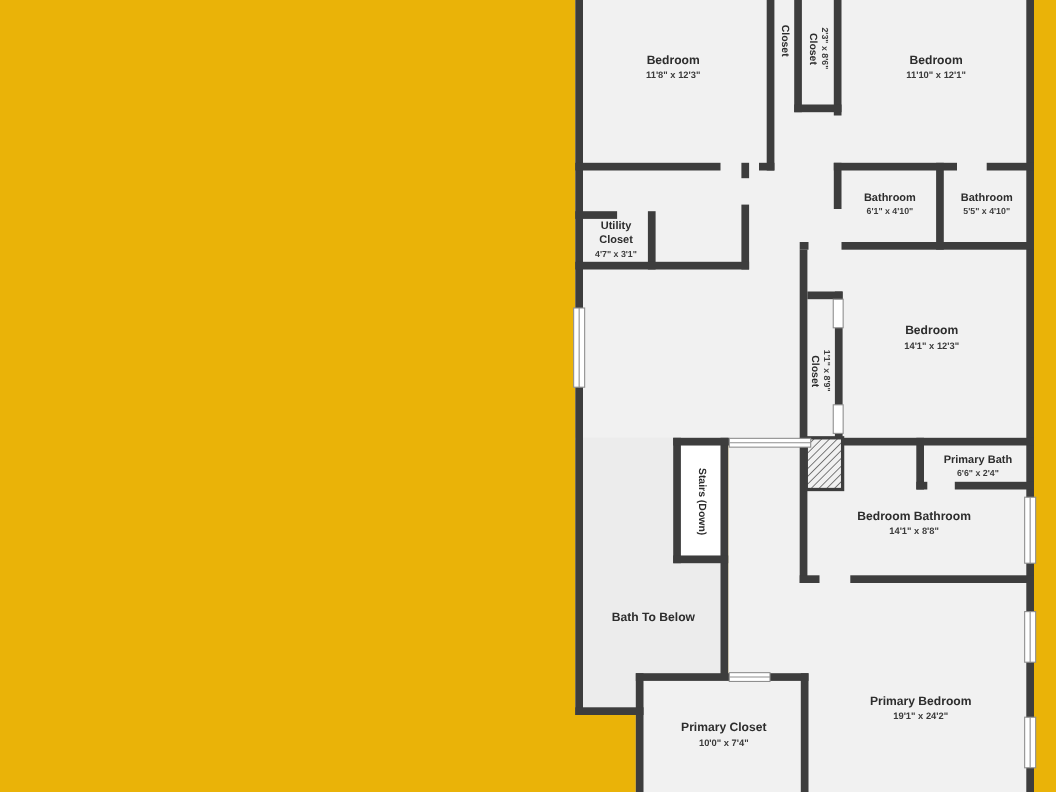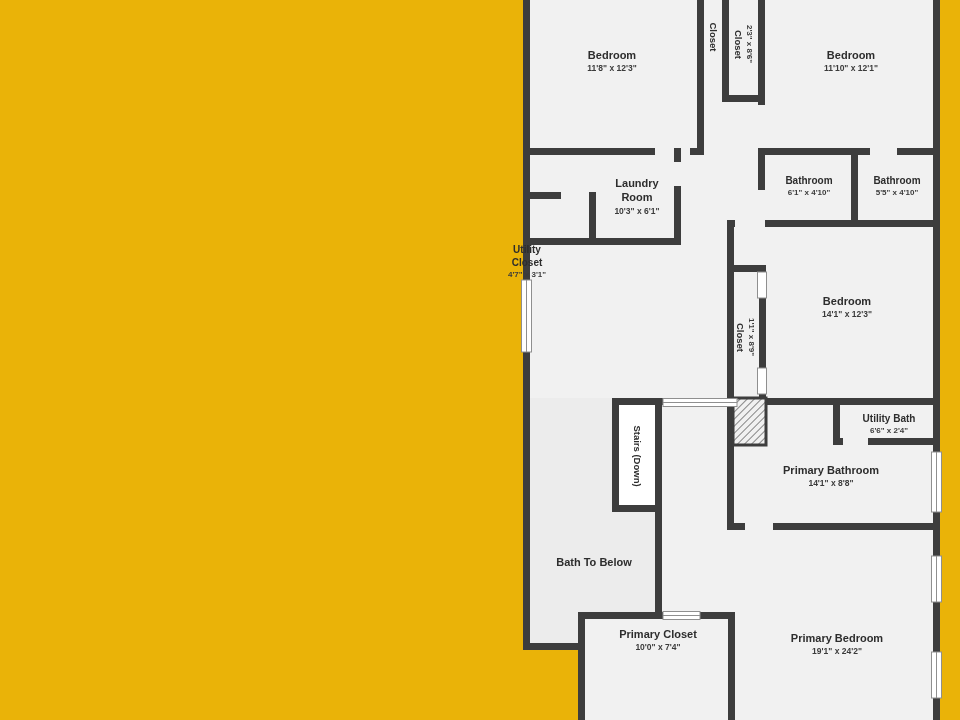--- a/index.html
+++ b/index.html
@@ -122,26 +122,22 @@
   <div class="label vlabel" style="left:743px; top:44px;">
     <span class="rname">Closet</span>
     <span class="rdims">2'3" x 8'6"</span>
   </div>
 
   <div class="label" style="left:851px; top:61px;">
     <span class="rname">Bedroom</span>
     <span class="rdims">11'10" x 12'1"</span>
   </div>
 
-  <div class="label wrap" style="left:637px; top:196px; width:74px;">
-    <span class="rname">Laundry Room</span>
-    <span class="rdims">10'3" x 6'1"</span>
-  </div>
 
-  <div class="label wrap small" style="left:527px; top:218px; width:50px;margin-top:44px;">
+  <div class="label wrap small" style="left:560px; top:218px; width:50px;">
     <span class="rname">Utility Closet</span>
     <span class="rdims">4'7" x 3'1"</span>
   </div>
 
   <div class="label small" style="left:809px; top:186px;">
     <span class="rname">Bathroom</span>
     <span class="rdims">6'1" x 4'10"</span>
   </div>
 
   <div class="label small" style="left:897px; top:186px;">
@@ -157,34 +153,34 @@
   <div class="label vlabel" style="left:745px; top:337px;">
     <span class="rname">Closet</span>
     <span class="rdims">1'1" x 8'9"</span>
   </div>
 
   <div class="label vlabel" style="left:637px; top:456px;">
     <span class="rname">Stairs (Down)</span>
   </div>
 
   <div class="label small" style="left:889px; top:424px;">
-    <span class="rname">Utility Bath</span>
+    <span class="rname">Primary Bath</span>
     <span class="rdims">6'6" x 2'4"</span>
   </div>
 
   <div class="label" style="left:831px; top:476px;">
-    <span class="rname">Primary Bathroom</span>
+    <span class="rname">Bedroom Bathroom</span>
     <span class="rdims">14'1" x 8'8"</span>
   </div>
 
   <div class="label" style="left:594px; top:562px;">
     <span class="rname">Bath To Below</span>
   </div>
 
-  <div class="label" style="left:658px; top:640px;">
+  <div class="label" style="left:658px; top:668px;">
     <span class="rname">Primary Closet</span>
     <span class="rdims">10'0" x 7'4"</span>
   </div>
 
   <div class="label" style="left:837px; top:644px;text-align:center;">
     <span class="rname">Primary Bedroom</span>
     <span class="rdims">19'1" x 24'2"</span>
   </div>
 
 </div>

